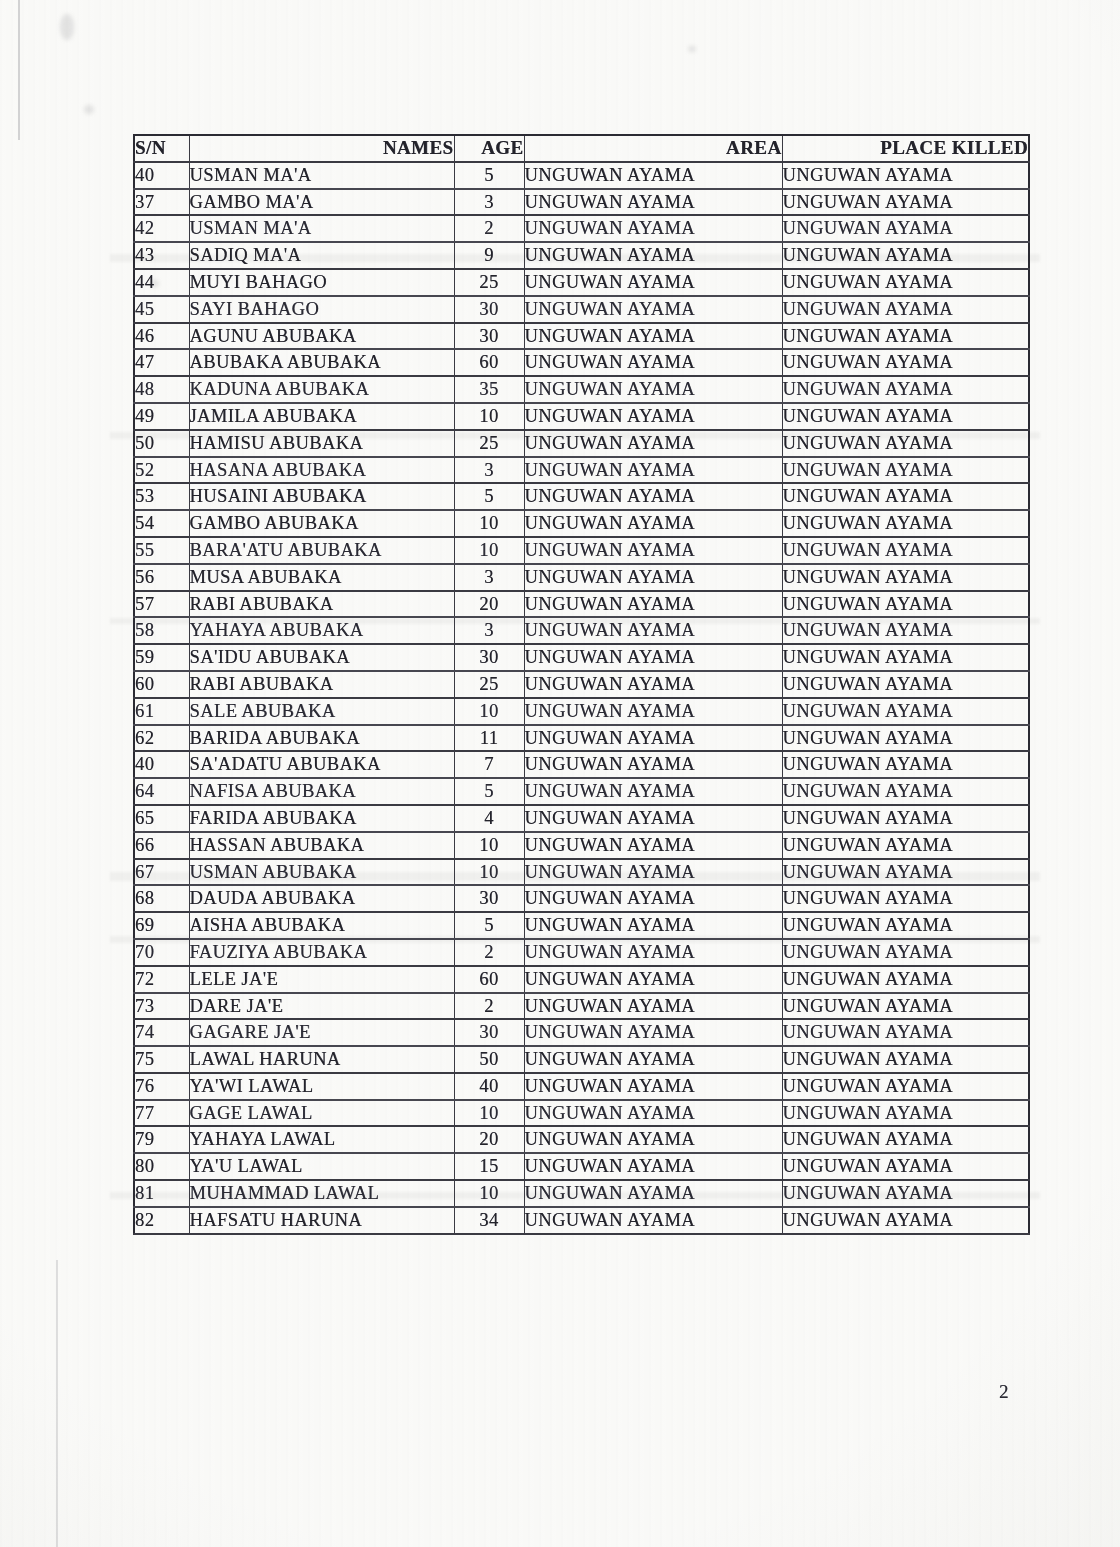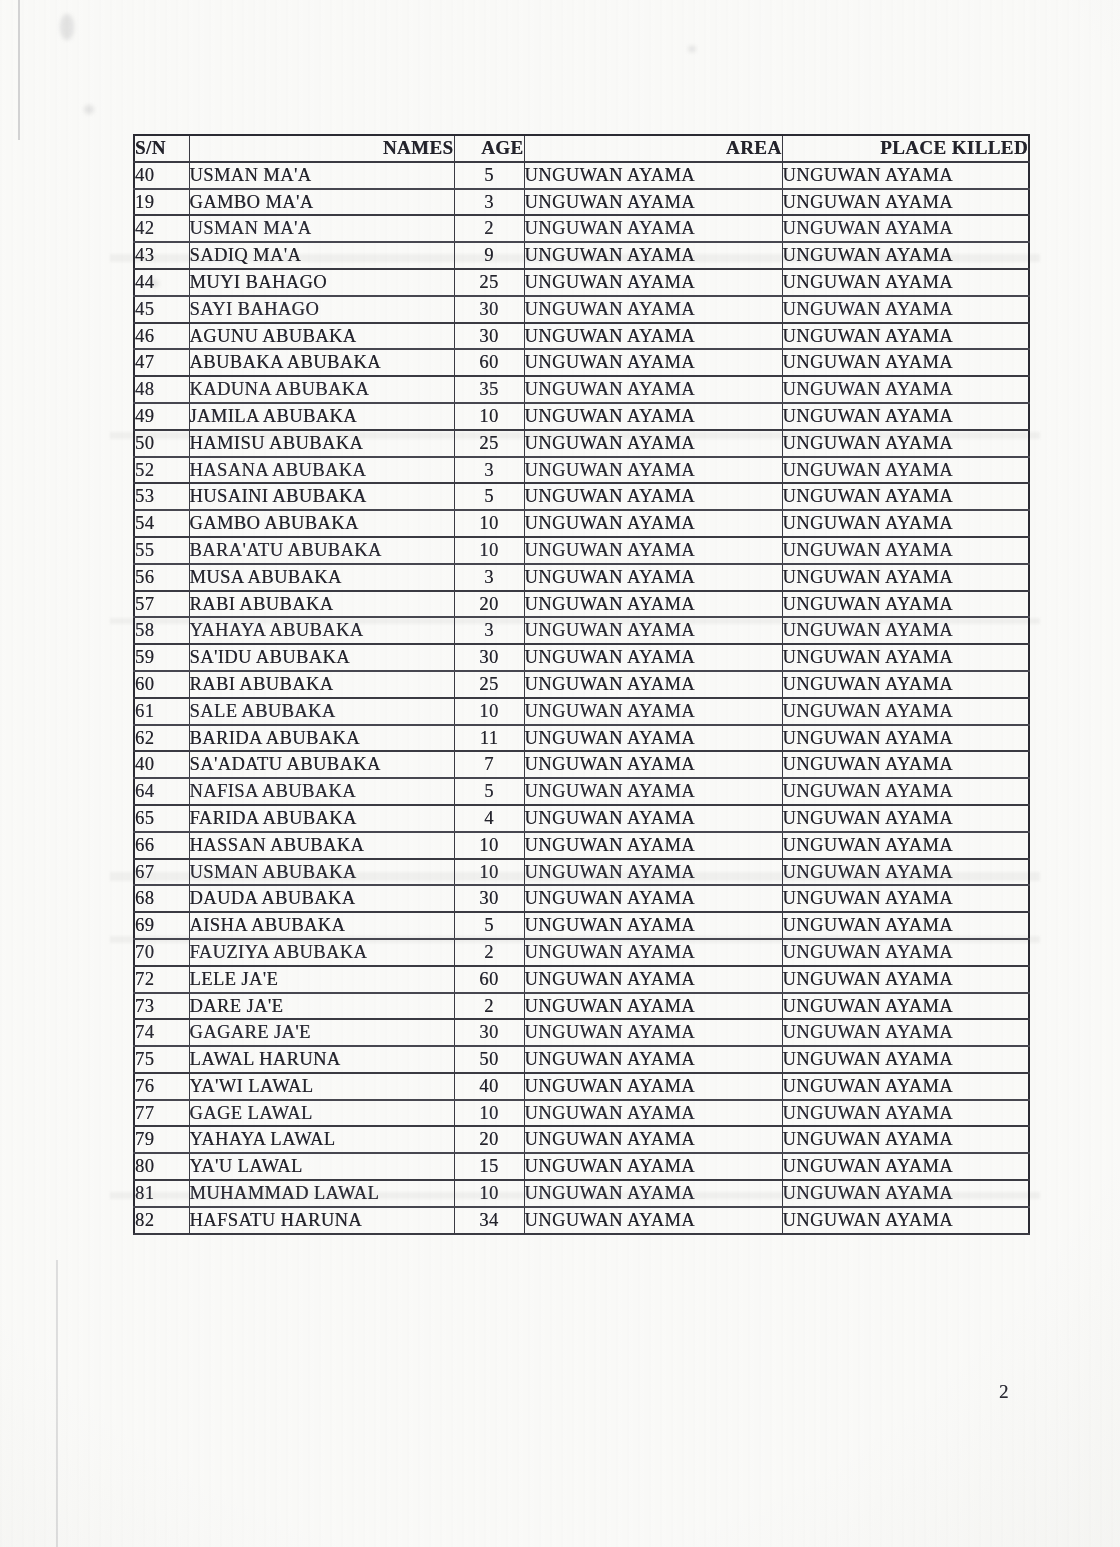--- a/index.html
+++ b/index.html
@@ -94,21 +94,21 @@
     </thead>
     <tbody>
         <tr>
       <td class="col-sn">40</td>
       <td class="col-name">USMAN MA'A</td>
       <td class="col-age">5</td>
       <td class="col-area">UNGUWAN AYAMA</td>
       <td class="col-place">UNGUWAN AYAMA</td>
     </tr>
         <tr>
-      <td class="col-sn">19</td>
+      <td class="col-sn">37</td>
       <td class="col-name">GAMBO MA'A</td>
       <td class="col-age">3</td>
       <td class="col-area">UNGUWAN AYAMA</td>
       <td class="col-place">UNGUWAN AYAMA</td>
     </tr>
         <tr>
       <td class="col-sn">42</td>
       <td class="col-name">USMAN MA'A</td>
       <td class="col-age">2</td>
       <td class="col-area">UNGUWAN AYAMA</td>

